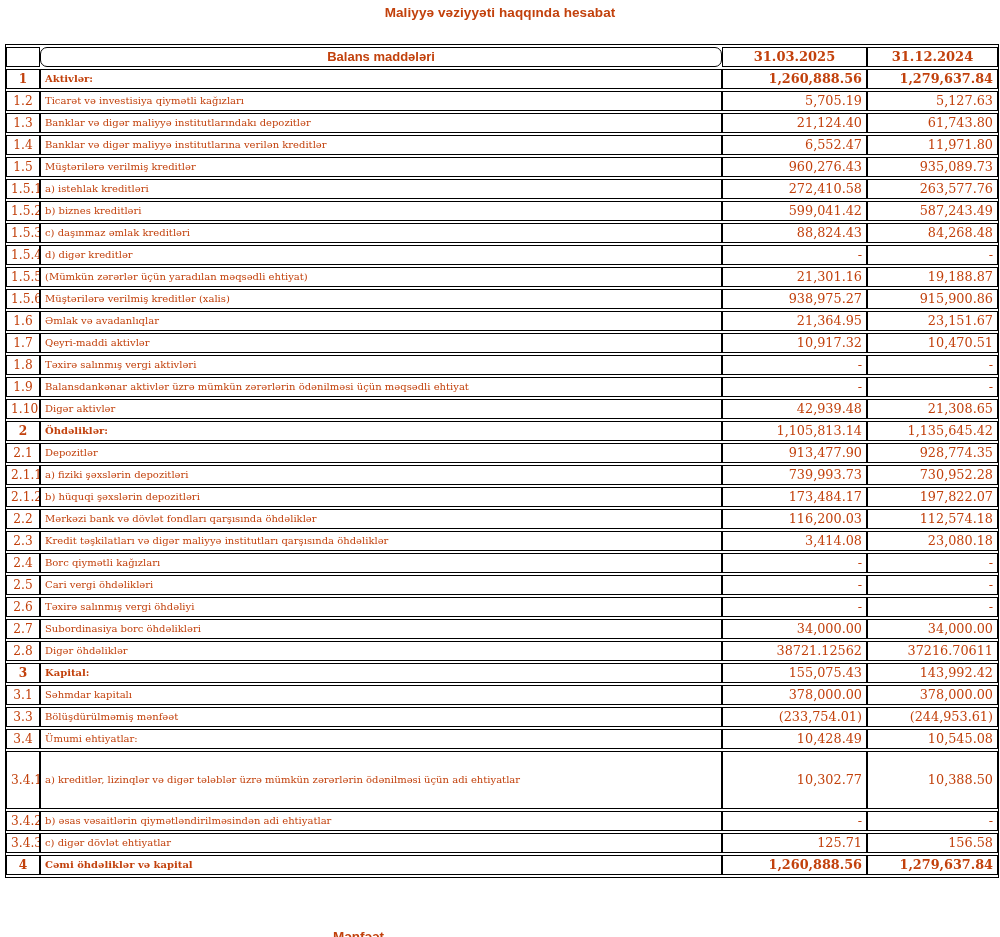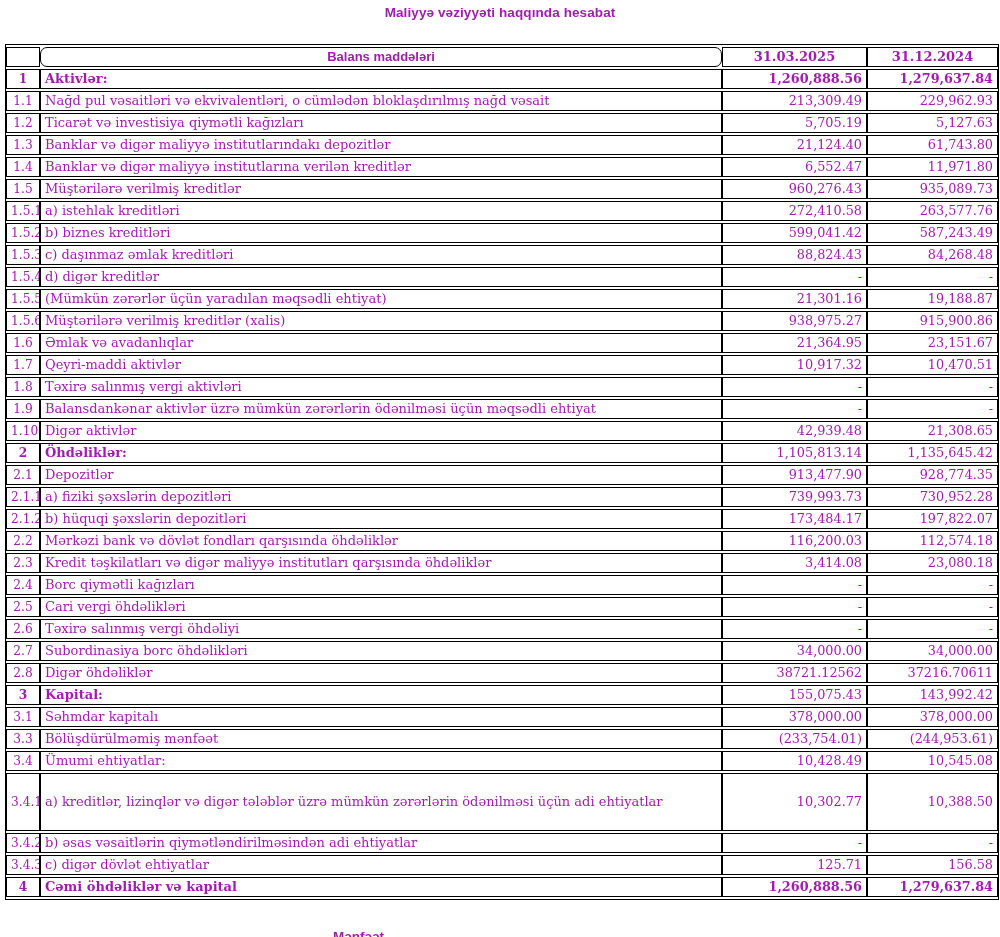--- a/index.html
+++ b/index.html
@@ -1,33 +1,33 @@
 <!DOCTYPE html>
 <html><head>
 <meta charset="utf-8">
 <style>
   html,body{margin:0;padding:0;background:#ffffff;}
   body{width:1000px;height:937px;overflow:hidden;}
-  .page{position:relative;width:1000px;height:937px;background:#fff;color:#a21caf;
+  .page{position:relative;width:1000px;height:937px;background:#fff;color:#c2410c;
         font-family:"DejaVu Serif",serif;}
   .title{font-family:"Liberation Sans",sans-serif;font-weight:bold;font-size:13.5px;
          text-align:center;padding-top:5px;letter-spacing:.1px;}
   .unit{position:absolute;top:23px;right:5px;font-family:"DejaVu Serif",serif;
         font-weight:bold;font-size:13px;margin-top:48px;}
   table.bal{position:absolute;top:44px;left:5px;width:992px;table-layout:fixed;
         border-collapse:separate;border-spacing:0 2px;background:#fff;
         border:1px solid #000;}
   table.bal th, table.bal td{border:1px solid #000;height:18px;line-height:1.05;
         overflow:hidden;white-space:nowrap;vertical-align:middle;padding:0 4px;
         background:#fff;}
   thead th{font-weight:bold;height:17px;}
   th.c-item{font-family:"Liberation Sans",sans-serif;text-align:center;font-size:13px;border-radius:7px;}
   th.c-num{text-align:center;font-size:13px;font-family:"DejaVu Serif",serif;}
   td.c-no{text-align:center;font-size:12.2px;padding:0 1px;}
-  td.c-item{text-align:left;font-size:13px;}
+  td.c-item{text-align:left;font-size:10px;}
   td.c-num{text-align:right;font-size:12.8px;padding-right:5px;}
   tr.bold-row td{font-weight:bold;}
   tr.bold-label td.c-no, tr.bold-label td.c-item{font-weight:bold;}
   tr.tall td{height:56px;}
   td.dash{padding-right:15px;}
   .footer-clip{position:absolute;left:333px;top:926px;height:11px;width:400px;
         overflow:hidden;font-family:"Liberation Sans",sans-serif;font-weight:bold;
         font-size:13.5px;}
   .footer-clip span{display:block;padding-top:3px;}
 </style>
@@ -54,26 +54,20 @@
       </tr>
     </thead>
     <tbody id="rows">
         <tr class="bold-row">
           <td class="c-no">1</td>
           <td class="c-item">Aktivlər:</td>
           <td class="c-num">1,260,888.56</td>
           <td class="c-num">1,279,637.84</td>
         </tr>
         <tr>
-          <td class="c-no">1.1</td>
-          <td class="c-item">Nağd pul vəsaitləri və  ekvivalentləri, o cümlədən bloklaşdırılmış nağd vəsait</td>
-          <td class="c-num">213,309.49</td>
-          <td class="c-num">229,962.93</td>
-        </tr>
-        <tr>
           <td class="c-no">1.2</td>
           <td class="c-item">Ticarət və investisiya qiymətli kağızları</td>
           <td class="c-num">5,705.19</td>
           <td class="c-num">5,127.63</td>
         </tr>
         <tr>
           <td class="c-no">1.3</td>
           <td class="c-item">Banklar və digər maliyyə institutlarındakı depozitlər</td>
           <td class="c-num">21,124.40</td>
           <td class="c-num">61,743.80</td>

